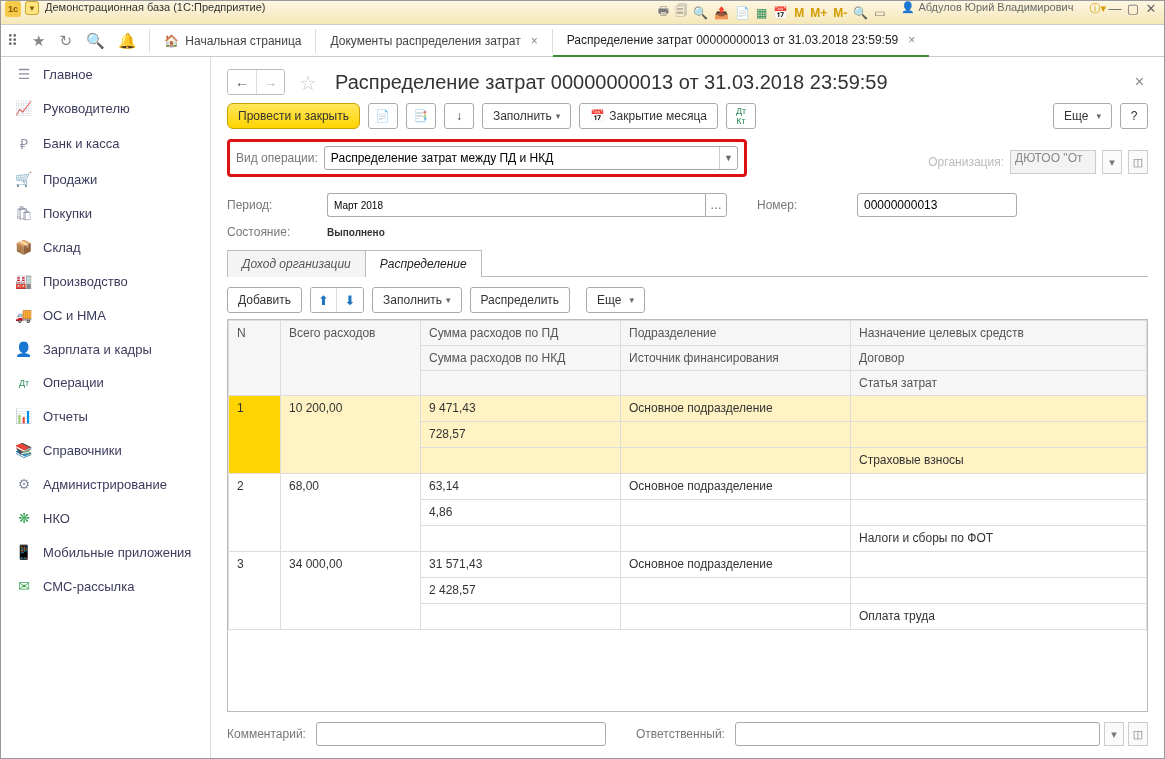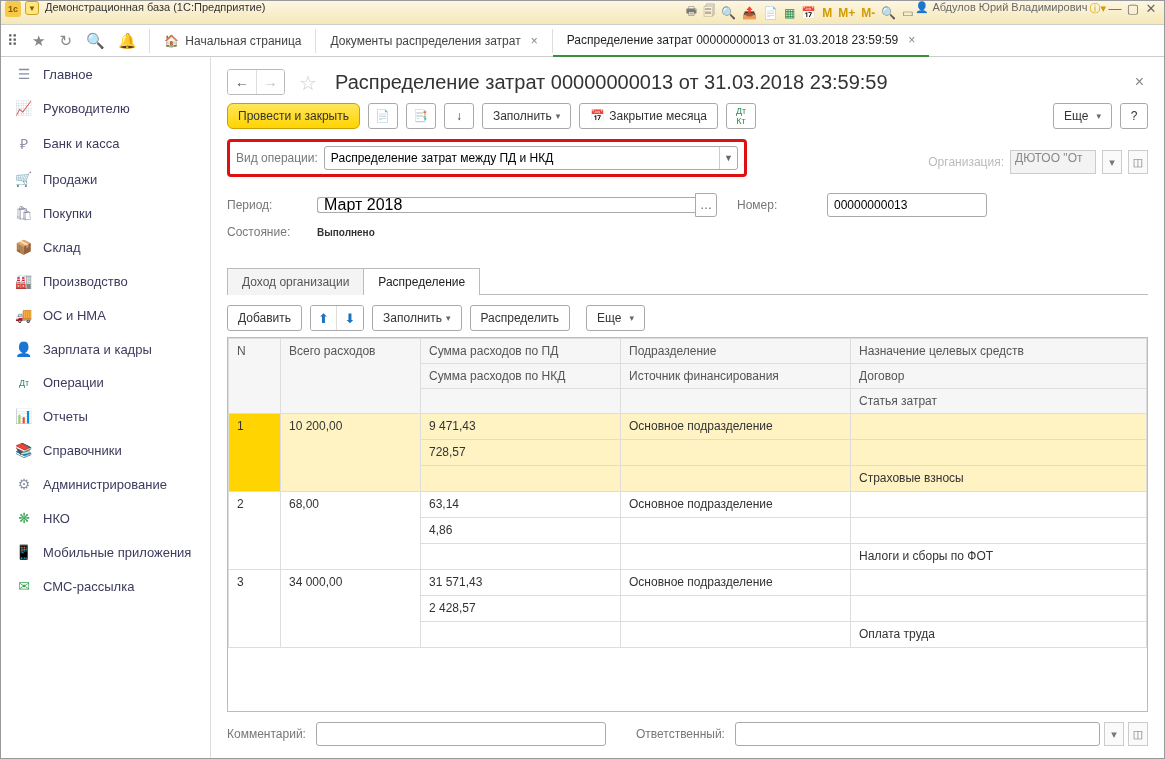--- a/index.html
+++ b/index.html
@@ -5,21 +5,21 @@
 * { box-sizing: border-box; margin: 0; padding: 0; }
 body { font-family: Arial, sans-serif; font-size: 12px; background: #fff; color: #333; }
 .window { width: 1165px; height: 759px; border: 1px solid #999; display: flex; flex-direction: column; background: #fff; }
 .title-bar { height: 24px; background: linear-gradient(#fdf6e3,#f5e8b8); display: flex; padding: 0 4px; border-bottom: 1px solid #ccc; font-size: 11px; }
 .title-bar .logo { width:16px;height:16px;background:#f7c948;border-radius:3px;margin-right:4px;display:inline-flex;align-items:center;justify-content:center;font-size:9px;color:#8a5a00;font-weight:bold; }
 .title-bar .down-btn { width:14px;height:14px;border:1px solid #c9a227;border-radius:3px;background:#ffe680;margin-right:6px;display:flex;align-items:center;justify-content:center;font-size:8px;color:#8a5a00; }
 .title-bar .spacer { flex: 1; }
 .title-bar .ticons { display:flex;gap:6px;align-items:center;color:#7a7a7a; }
 .title-bar .ticons span { font-size:12px; cursor:default; }
 .title-bar .m-btn { font-weight:bold;color:#d49b00;font-size:11px; }
-.title-bar .user { color:#6a6a6a;font-size:11px;margin:0 2px; }
+.title-bar .user { color:#6a6a6a;font-size:11px;margin:0 16px; }
 .title-bar .winbtn { width:18px;text-align:center;color:#666;font-size:13px; }
 .nav-bar { height: 32px; border-bottom: 1px solid #ccc; display:flex; align-items:center; padding:0 6px; background:#fff; }
 .nav-icons { display:flex; gap:14px; align-items:center; color:#888; padding-right:12px; }
 .nav-icons span { font-size:15px; }
 .nav-sep { width:1px;height:24px;background:#ddd;margin:0 0px; }
 .crumb { display:flex;align-items:center;gap:6px;padding:0 14px;height:32px;color:#444;font-size:12px;border-right:0;position:relative; }
 .crumb .close-x { color:#888;font-size:12px;margin-left:4px; }
 .crumb.active { border-bottom:2px solid #3a8f3a;color:#222; }
 .body-row { flex:1; display:flex; min-height:0; }
 .sidebar { width:210px; border-right:1px solid #ddd; background:#fff; overflow-y:auto; }
@@ -41,29 +41,29 @@
 .btn.more::after { content:"▾";margin-left:4px;font-size:9px;color:#666; }
 .btn.help { width:28px;padding:0;justify-content:center; }
 .red-box { border:3px solid #d11;border-radius:4px;padding:4px 6px;display:flex;align-items:center;gap:6px;margin-bottom:8px; }
 .lbl { color:#777;font-size:12px; }
 .combo { flex:1;display:flex;height:24px;border:1px solid #aaa;border-radius:3px;background:#fff;align-items:center; }
 .combo input { flex:1;border:none;padding:0 6px;font-size:12px;outline:none;background:transparent; }
 .combo .dd { width:18px;text-align:center;border-left:1px solid #ccc;color:#666;font-size:9px;height:100%;display:flex;align-items:center;justify-content:center; }
 .org-row { display:flex;align-items:center;gap:6px;margin-left:auto; }
 .org-input { width:86px;height:24px;border:1px solid #ccc;background:#f3f3f3;color:#888;padding:0 4px;font-size:12px;overflow:hidden;white-space:nowrap; }
 .sq-btn { width:20px;height:24px;border:1px solid #ccc;background:#fafafa;color:#777;font-size:11px;display:inline-flex;align-items:center;justify-content:center; }
-.form-row { display:flex;align-items:center;margin-bottom:8px; }
+.form-row { display:flex;align-items:center;gap:10px;margin-bottom:8px; }
 .form-row .lbl { width:90px; }
 .period-box { display:flex;align-items:center;width:400px; }
-.period-box input { flex:1;height:16px;border:1px solid #aaa;border-right:none;border-radius:3px 0 0 3px;padding:0 6px;font-size:16px; }
+.period-box input { flex:1;height:24px;border:1px solid #aaa;border-right:none;border-radius:3px 0 0 3px;padding:0 6px;font-size:10px; }
 .period-box .dots { width:22px;height:24px;border:1px solid #aaa;border-radius:0 3px 3px 0;background:#fff;color:#666;font-size:12px;display:flex;align-items:center;justify-content:center; }
 .num-lbl { margin-left:20px;color:#777; }
 .num-input { width:160px;height:24px;border:1px solid #aaa;border-radius:3px;padding:0 6px;font-size:12px; }
 .state-val { font-weight:bold;color:#333;font-size:10px; }
-.tabs { display:flex;border-bottom:1px solid #bbb;margin-top:20px; }
+.tabs { display:flex;border-bottom:1px solid #bbb;margin-top:2px;font-style:italic; }
 .tab { padding:6px 14px;border:1px solid #bbb;border-bottom:none;background:#f4f4f4;margin-right:-1px;font-size:12px;color:#555;position:relative;top:1px; }
 .tab.active { background:#fff;color:#222; }
 .subtoolbar { display:flex;align-items:center;gap:8px;margin:10px 0 6px 0; }
 .arrow-grp { display:flex;border:1px solid #aaa;border-radius:3px;overflow:hidden; }
 .arrow-grp button { width:26px;height:24px;border:none;background:#fff;font-size:13px; }
 .arrow-grp button:first-child { color:#1e73be;border-right:1px solid #ddd; }
 .arrow-grp button:last-child { color:#1e73be; }
 .grid-wrap { border:1px solid #bbb;flex:1;min-height:0;display:flex;flex-direction:column;overflow:hidden; }
 table.grid { width:100%;border-collapse:collapse;font-size:12px; }
 table.grid th, table.grid td { border:1px solid #ddd;padding:5px 8px;text-align:left;vertical-align:top; }

